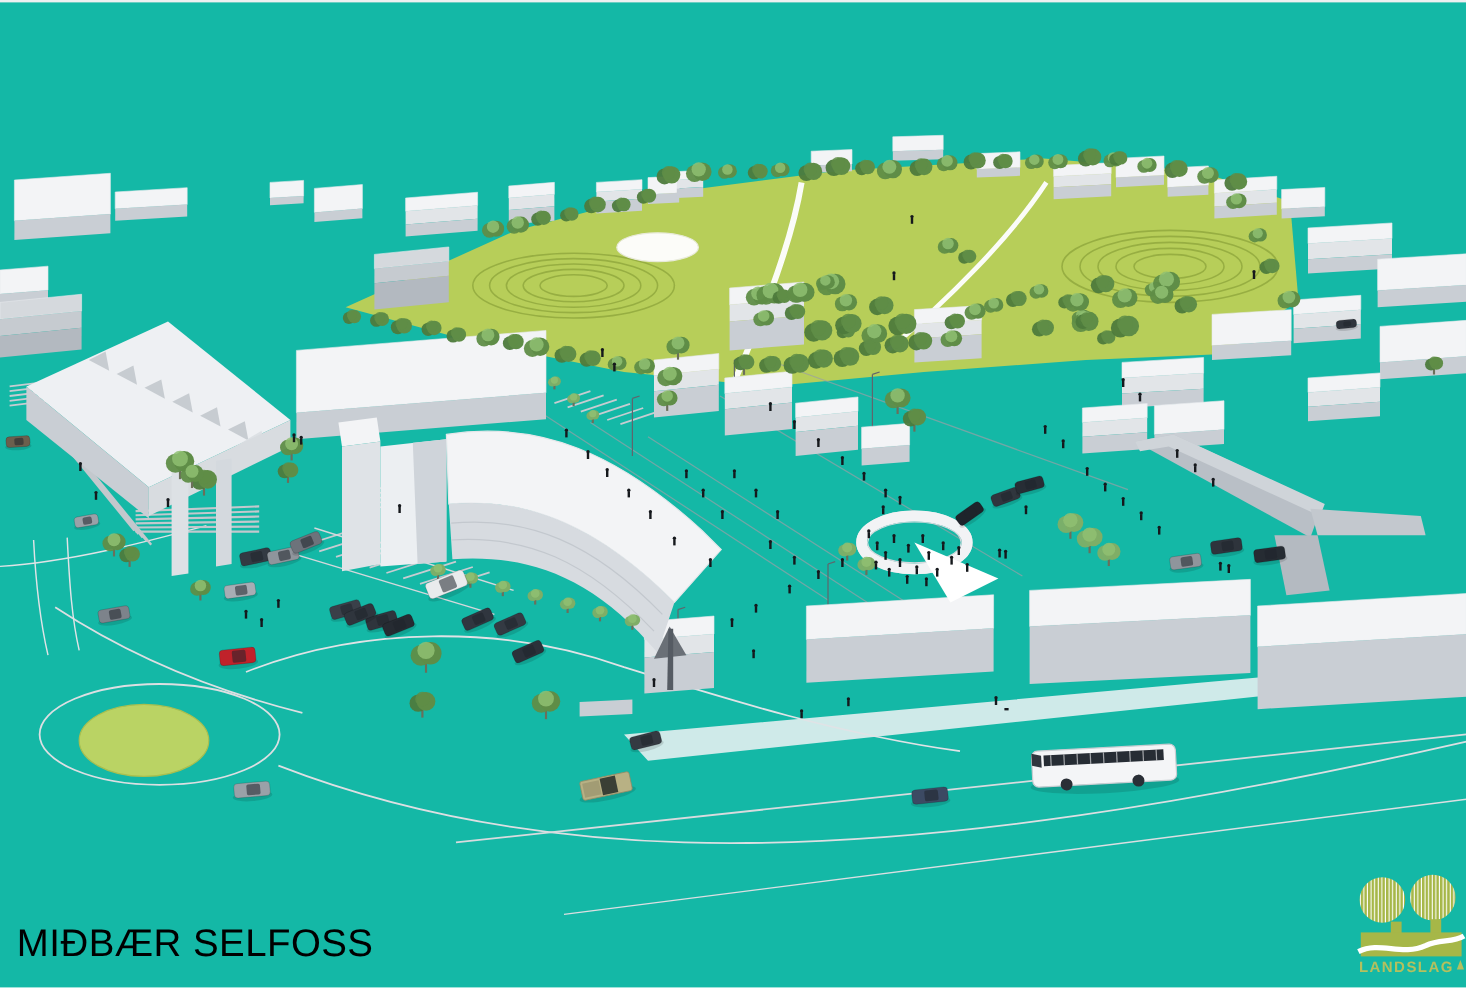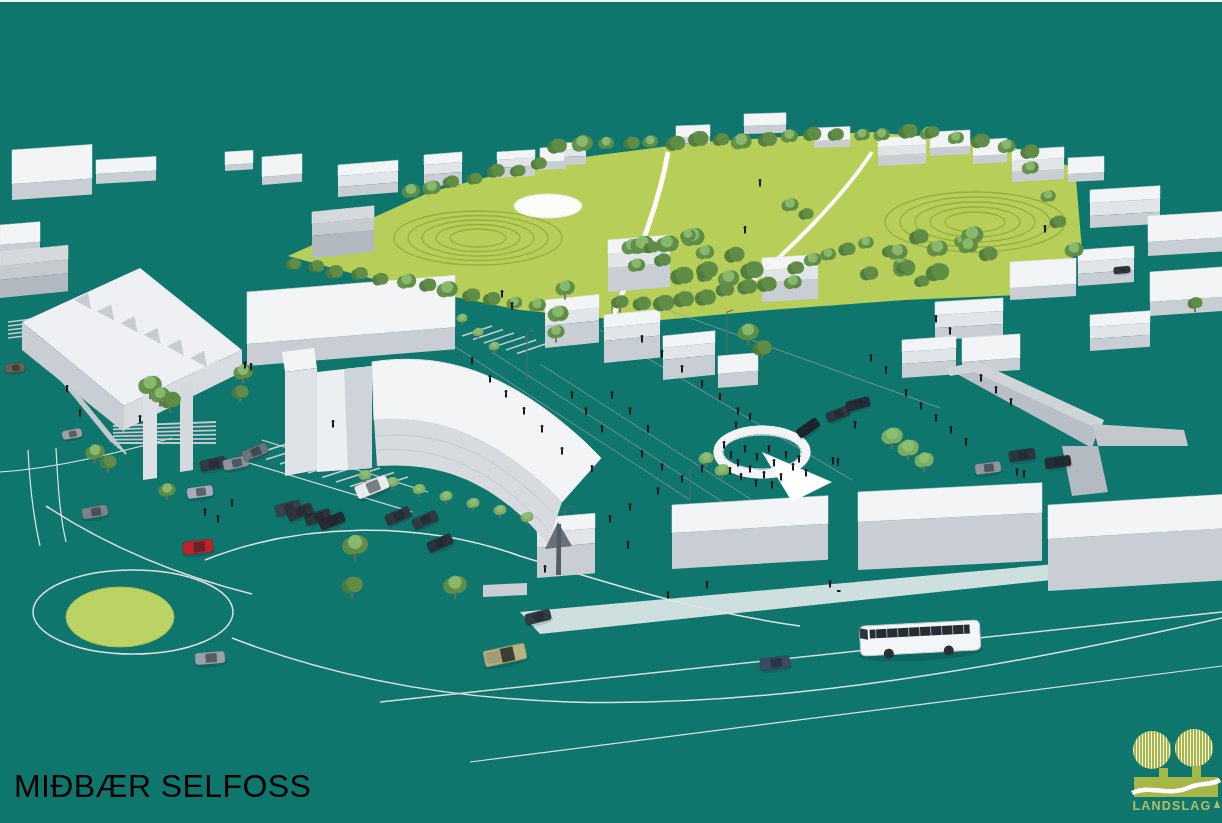--- a/index.html
+++ b/index.html
@@ -5,21 +5,21 @@
   :root{
     --park-green:#b7ce59; --island-green:#bad364;
     --tree-dark:#4d7a3c; --tree-mid:#5f8d47; --tree-light:#7fae66;
     --terrace-line:#8fa63c;
     --building-top:#f3f4f6; --building-mid:#e2e5e8; --building-side:#c9ced4; --building-gray:#b9bfc6;
     --road-line:#dcdfe2; --stripe-line:#c7ccd1;
     --car-red:#c0222a; --people:#15181c;
     --logo-green:#a6b748; --logo-text:#b4c05e; --title-color:#000000;
   }
   html,body{margin:0;padding:0;background:#ffffff;}
-  .stage{position:relative;width:1222px;height:823px;background:#0f766e;overflow:hidden;
+  .stage{position:relative;width:1222px;height:823px;background:#14b8a6;overflow:hidden;
          font-family:"Liberation Sans",sans-serif;}
   .stage svg{position:absolute;inset:0;}
   .title{position:absolute;left:14px;top:768px;font-size:32px;font-weight:400;
          letter-spacing:.4px;color:var(--title-color);white-space:nowrap;}
   .logo-text{font-family:"Liberation Sans",sans-serif;font-weight:700;}
 </style>
 </head>
 <body>
 
 <div class="stage">

